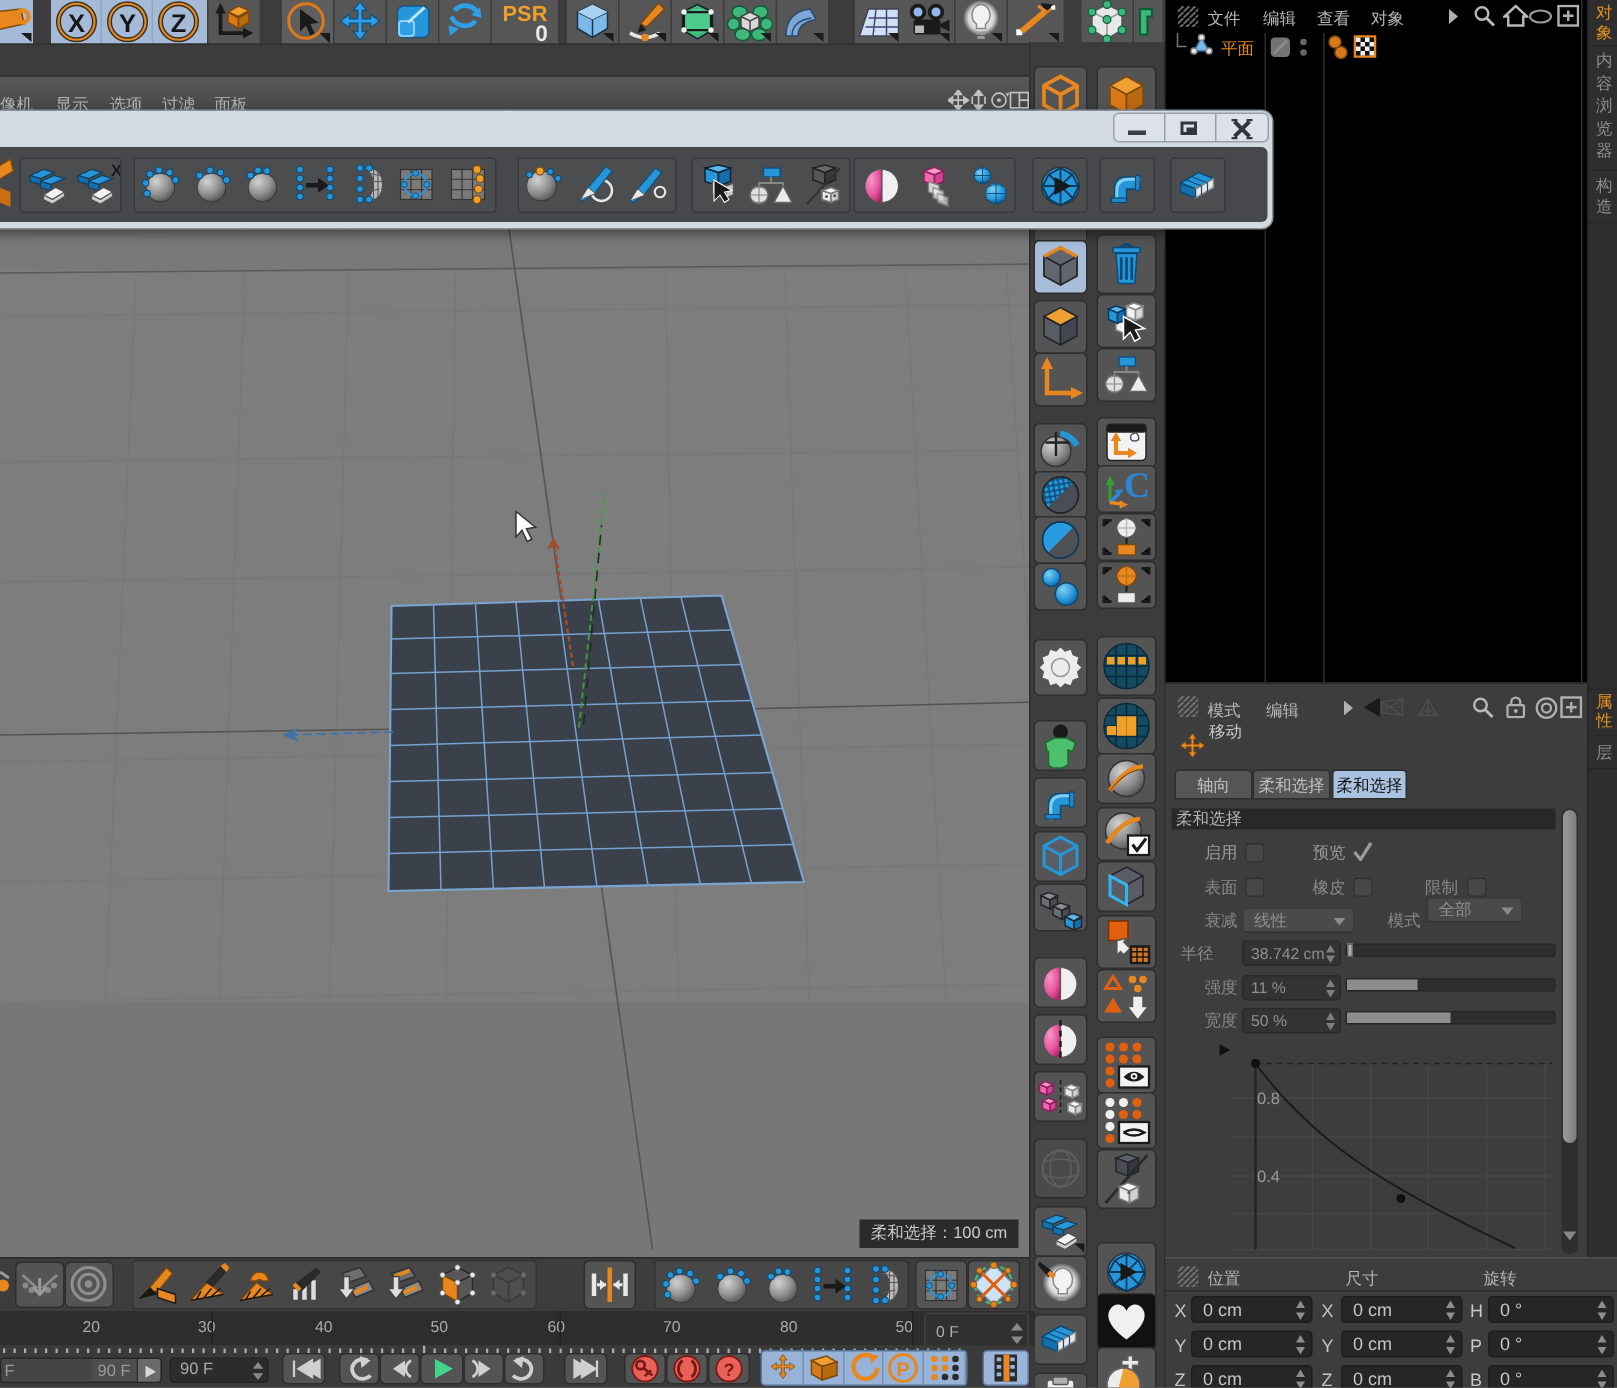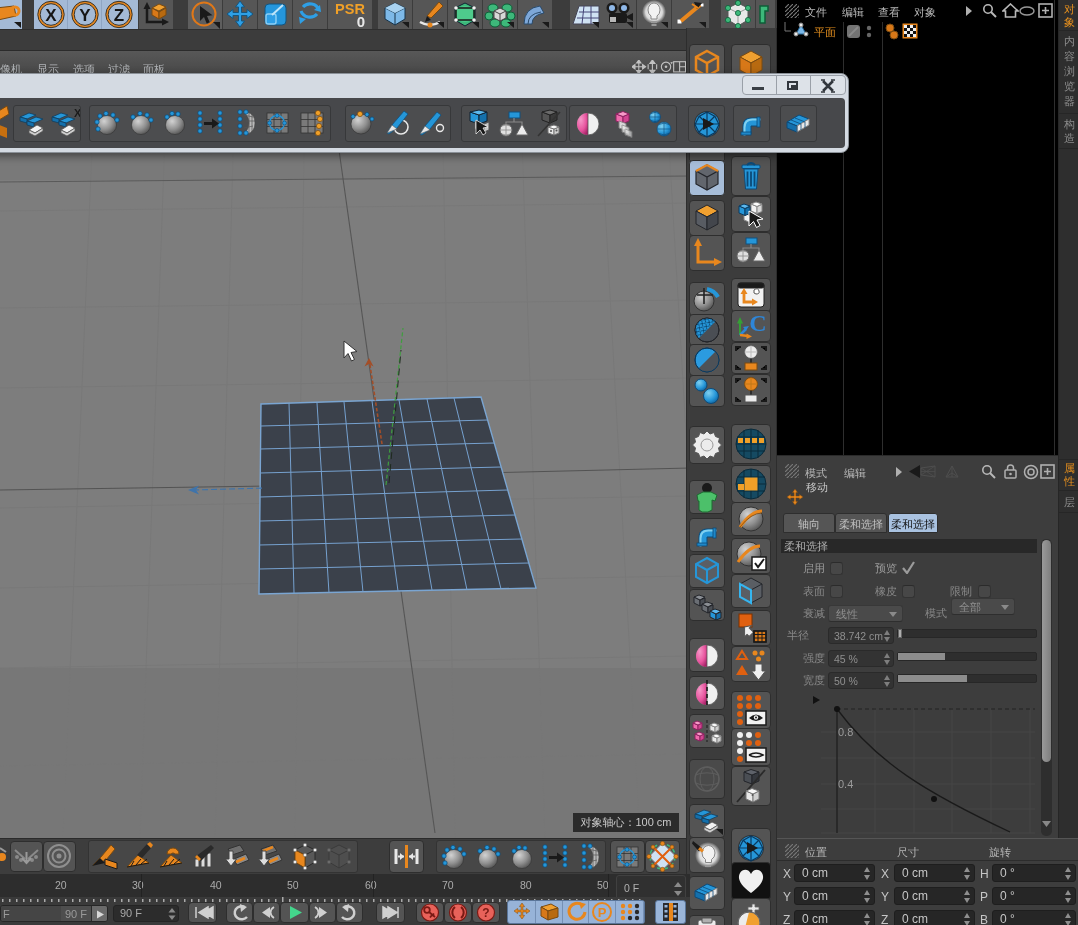--- a/index.html
+++ b/index.html
@@ -525,21 +525,21 @@
 
     <path d="M193,412 L264,410" stroke="#3f74ab" stroke-width="1.2" fill="none" stroke-dasharray="6,3"></path>
     <path d="M188,412 l11,-4.5 l-3,4.5 l3,4.5 z" fill="#3f74ab"></path>
     <path d="M382,366 L370,287" stroke="#a34e28" stroke-width="1.6" fill="none" stroke-dasharray="3.5,2"></path>
     <path d="M369,280 l-4.5,8.5 l4.5,-2.5 l4.5,2.5 z" fill="#a34e28"></path>
     <path d="M386,407 L403,250" stroke="#3f9e3f" stroke-width="1.2" fill="none" stroke-dasharray="4,2.5"></path>
     <path d="M389,405 L401,272" stroke="#1e2a1e" stroke-width="1" fill="none" stroke-dasharray="7,5"></path>
 
     <path d="M344,263 l0,17 l4,-4.5 l3.5,7.5 l3,-1.5 l-3.5,-7 l6,-1 z" fill="#fff" stroke="#333" stroke-width="1"></path>
   </svg>
-  <div class="abs" style="left:573px;top:735px;width:106px;height:19px;background:#2b2b2b;color:#c9c9c9;font-size:11px;line-height:19px;text-align:center">对象轴心：100 cm</div>
+  <div class="abs" style="left:573px;top:735px;width:106px;height:19px;background:#2b2b2b;color:#c9c9c9;font-size:11px;line-height:19px;text-align:center">柔和选择：100 cm</div>
 </div>
 
 <div class="abs" id="rightcols" style="left:686px;top:28px;width:91px;height:897px;background:#3c3c3c;border-left:1px solid #2d2d2d;border-right:1px solid #2d2d2d">
 
   <div class="btn" style="left:2px;top:16px;width:36px;height:40px">
       <svg width="34" height="38">
         <path d="M17,6 l11,6 l0,13 l-11,6 l-11,-6 l0,-13 z M6,12 l11,6 l11,-6 M17,18 l0,13" fill="none" stroke="#e8871e" stroke-width="2.5"></path>
       </svg>
     </div>
 
@@ -1107,21 +1107,21 @@
   <div class="abs" style="left:26px;top:150px;color:#888">衰减</div>
   <div class="dd" style="left:51px;top:149px;width:75px"><span>线性</span><i></i></div>
   <div class="abs" style="left:148px;top:150px;color:#888">模式</div>
   <div class="dd" style="left:174px;top:142px;width:64px"><span>全部</span><i></i></div>
   <div class="abs" style="left:10px;top:172px;color:#888">半径</div>
   <div class="fld" style="left:51px;top:171px;width:66px"><span>38.742 cm</span></div>
   <div class="abs" style="left:120px;top:173px;width:140px;height:9px;background:#2e2e2e;border:1px solid #272727;border-radius:2px">
       <div style="position:absolute;left:0;top:-1px;width:4px;height:9px;background:#aeaeae;border:1px solid #666"></div>
     </div>
   <div class="abs" style="left:26px;top:195px;color:#888">强度</div>
-  <div class="fld" style="left:51px;top:194px;width:66px"><span>45 %</span></div>
+  <div class="fld" style="left:51px;top:194px;width:66px"><span>11 %</span></div>
   <div class="abs" style="left:120px;top:196px;width:140px;height:9px;background:#2e2e2e;border:1px solid #272727;border-radius:2px">
       <div style="position:absolute;left:0;top:0;width:47px;height:7px;background:#8d8d8d"></div>
     </div>
   <div class="abs" style="left:26px;top:217px;color:#888">宽度</div>
   <div class="fld" style="left:51px;top:216px;width:66px"><span>50 %</span></div>
   <div class="abs" style="left:120px;top:218px;width:140px;height:9px;background:#2e2e2e;border:1px solid #272727;border-radius:2px">
       <div style="position:absolute;left:0;top:0;width:69px;height:7px;background:#8d8d8d"></div>
     </div>
 
   <div class="abs" style="left:264px;top:83px;width:11px;height:297px;background:#2e2e2e;border-radius:5px">

